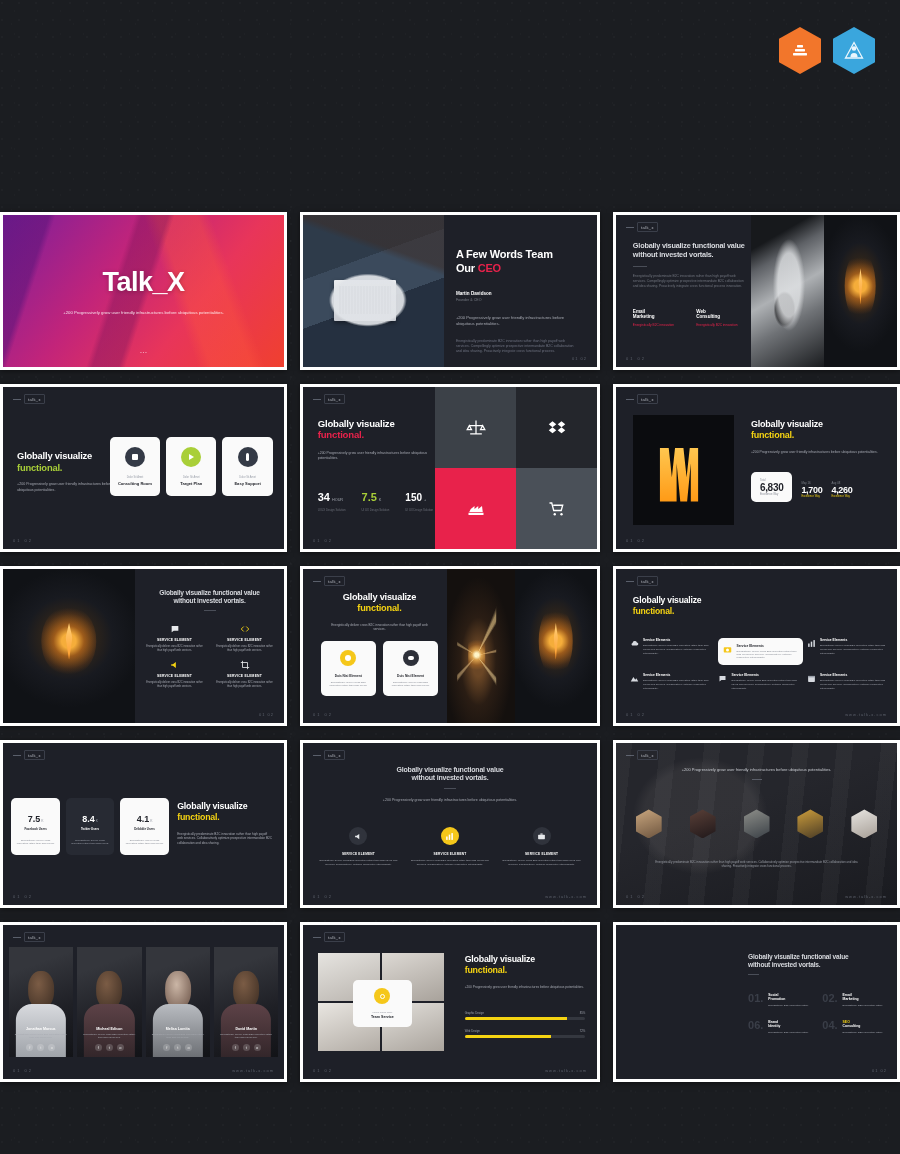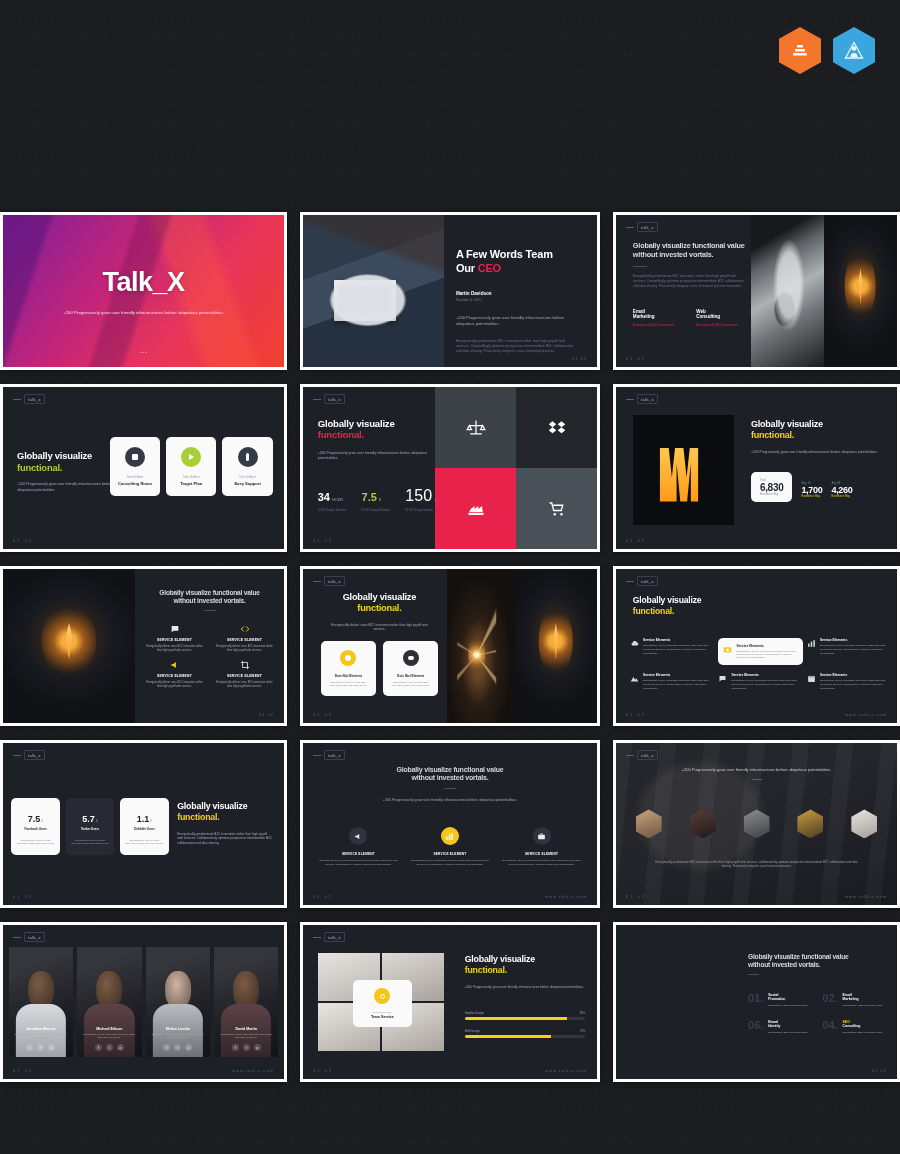--- a/index.html
+++ b/index.html
@@ -361,21 +361,21 @@
       <div style="position:absolute;left:5%;top:62%;display:flex;gap:16px">
         <div>
           <span style="font-size:11px;font-weight:bold">34</span><span style="font-size:3.8px;color:#9ea2ab;margin-left:2px">HOUR</span>
           <div style="font-size:2.8px;color:#6b6f78;margin-top:3px">UI UX Design Solution</div>
         </div>
         <div>
           <span class="accent-green" style="font-size:11px;font-weight:bold">7.5</span><span style="font-size:3.8px;color:#9ea2ab;margin-left:2px">K</span>
           <div style="font-size:2.8px;color:#6b6f78;margin-top:3px">UI UX Design Solution</div>
         </div>
         <div>
-          <span style="font-size:16px;font-weight:normal">150</span><span style="font-size:3.8px;color:#9ea2ab;margin-left:2px">+</span>
+          <span style="font-size:10px;font-weight:bold">150</span><span style="font-size:3.8px;color:#9ea2ab;margin-left:2px">+</span>
           <div style="font-size:2.8px;color:#6b6f78;margin-top:3px">UI UX Design Solution</div>
         </div>
       </div>
       <div class="pager">01  02</div>
     </div>
       </div>
   </div>
 
   <div class="cell r2">
     <div class="slide-frame">
@@ -585,26 +585,26 @@
             <div class="bar"></div>
             <span class="chip">talk_x</span>
           </div>
       <div style="position:absolute;left:3%;top:34%;display:flex;gap:6px;width:56%">
         <div class="wcard" style="flex:1;padding:10px 5px;text-align:center">
           <div><span style="font-size:9px;font-weight:bold">7.5</span><span style="font-size:3.4px;color:#9397a1;margin-left:1px">K</span></div>
           <div style="font-size:2.9px;font-weight:bold;margin-top:1px">Facebook Users</div>
           <div style="font-size:2.5px;color:#878b95;margin-top:8px">Energistically deliver cross innovation rather than high payoff.</div>
         </div>
         <div class="dcard" style="flex:1;padding:10px 5px;text-align:center">
-          <div><span style="font-size:9px;font-weight:bold">5.7</span><span style="font-size:3.4px;color:#9397a1;margin-left:1px">K</span></div>
+          <div><span style="font-size:9px;font-weight:bold">8.4</span><span style="font-size:3.4px;color:#9397a1;margin-left:1px">K</span></div>
           <div style="font-size:2.9px;font-weight:bold;margin-top:1px">Twitter Users</div>
           <div style="font-size:2.5px;color:#9da1ab;margin-top:8px">Energistically deliver cross innovation rather than high payoff.</div>
         </div>
         <div class="wcard" style="flex:1;padding:10px 5px;text-align:center">
-          <div><span style="font-size:9px;font-weight:bold">1.1</span><span style="font-size:3.4px;color:#9397a1;margin-left:1px">K</span></div>
+          <div><span style="font-size:9px;font-weight:bold">4.1</span><span style="font-size:3.4px;color:#9397a1;margin-left:1px">K</span></div>
           <div style="font-size:2.9px;font-weight:bold;margin-top:1px">Dribbble Users</div>
           <div style="font-size:2.5px;color:#878b95;margin-top:8px">Energistically deliver cross innovation rather than high payoff.</div>
         </div>
       </div>
       <div style="position:absolute;left:62%;right:4%;top:36%">
         <div class="t-title" style="font-size:8.8px">Globally visualize</div>
         <div class="t-title accent-yellow" style="font-size:8.8px">functional.</div>
         <div class="t-body" style="font-size:3.1px;margin-top:9px">Energistically predominate B2C innovation rather than high payoff web services. Collaboratively optimize prospective intermandate B2C collaboration and idea sharing.</div>
       </div>
       <div class="pager">01  02</div>

